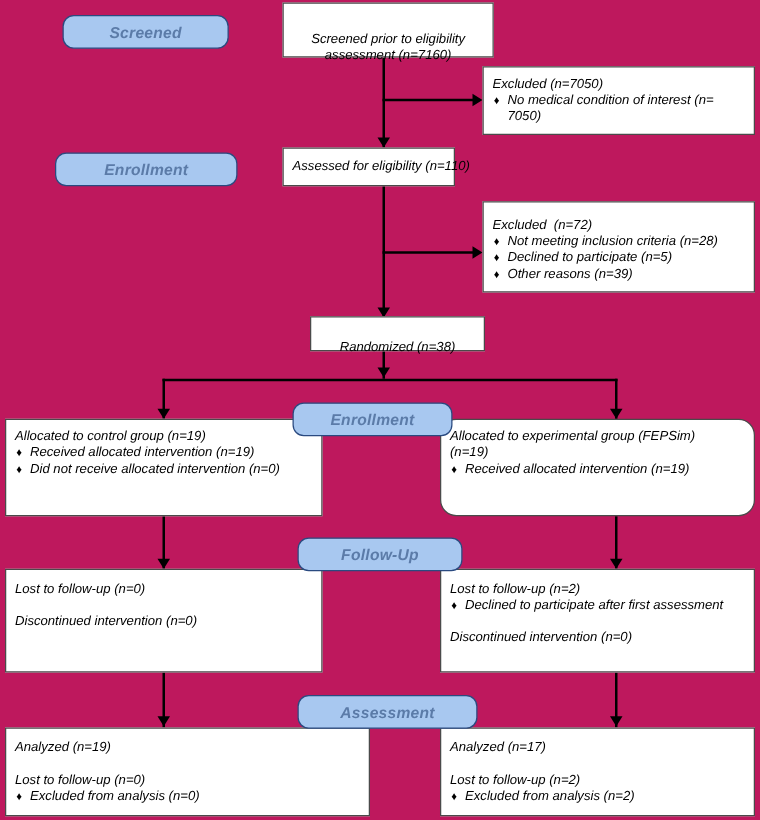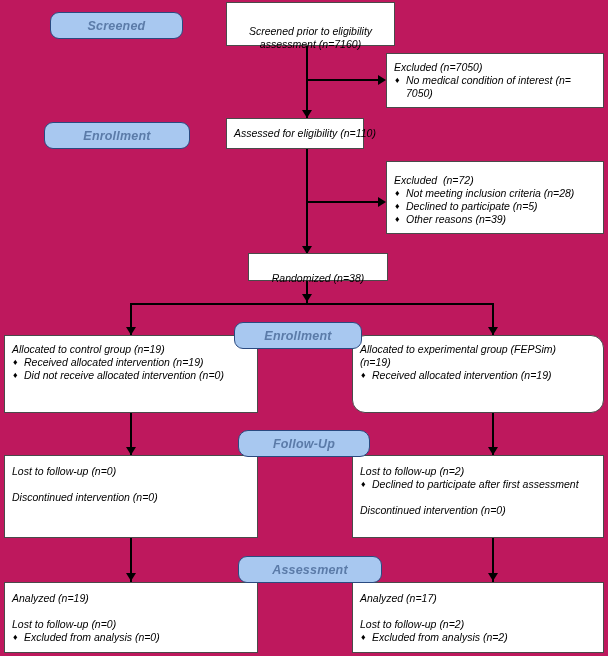--- a/index.html
+++ b/index.html
@@ -121,21 +121,21 @@
   </div>
 
   <div class="pill" style="left:44px; top:122px; width:146px; height:27px;">
     <span>Enrollment</span>
   </div>
 
   <div class="pill" style="left:234px; top:322px; width:128px; height:27px;">
     <span>Enrollment</span>
   </div>
 
-  <div class="pill" style="left:238px; top:430px; width:132px; height:27px;border-radius:10px;">
+  <div class="pill" style="left:238px; top:430px; width:132px; height:27px;">
     <span>Follow-Up</span>
   </div>
 
   <div class="pill" style="left:238px; top:556px; width:144px; height:27px;">
     <span>Assessment</span>
   </div>
 
   <div class="vline" style="left:306px; top:46px; height:72px;"></div>
   <div class="arrow-down" style="left:302px; top:110px;"></div>
 
@@ -220,21 +220,21 @@
 
   <div class="box" style="left:352px; top:455px; width:252px; height:83px; padding-top:9px;">
     <span class="ln">Lost to follow-up (n=2)</span>
     <ul>
       <li><span class="bullet">♦</span><span>Declined to participate after first assessment</span></li>
     </ul>
     <span class="spacer"></span>
     <span class="ln">Discontinued intervention (n=0)</span>
   </div>
 
-  <div class="box" style="left:4px; top:582px; width:254px; height:71px; padding-top:9px;">
+  <div class="box" style="left:4px; top:582px; width:292px; height:71px; padding-top:9px;">
     <span class="ln">Analyzed (n=19)</span>
     <span class="spacer"></span>
     <span class="ln">Lost to follow-up (n=0)</span>
     <ul>
       <li><span class="bullet">♦</span><span>Excluded from analysis (n=0)</span></li>
     </ul>
   </div>
 
   <div class="box" style="left:352px; top:582px; width:252px; height:71px; padding-top:9px;">
     <span class="ln">Analyzed (n=17)</span>

